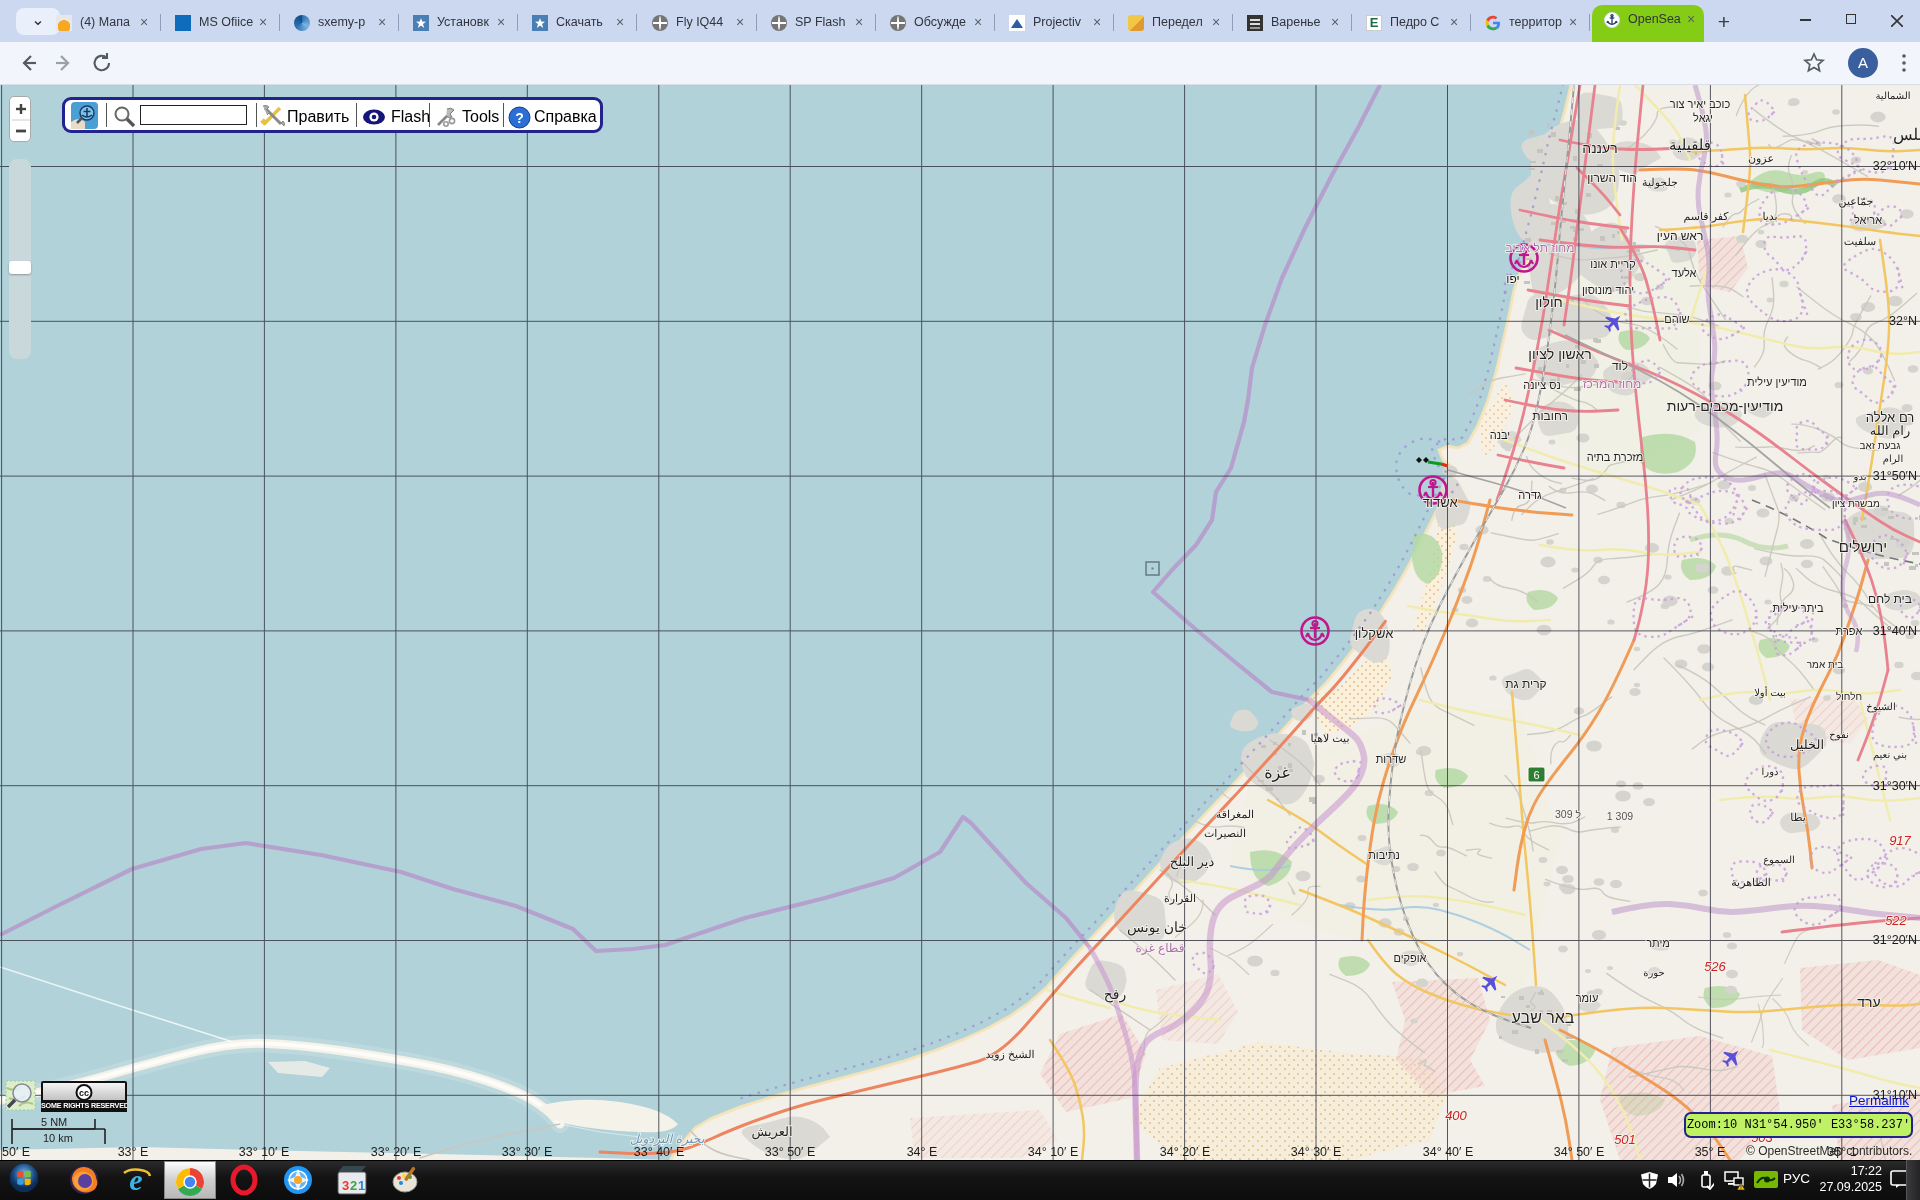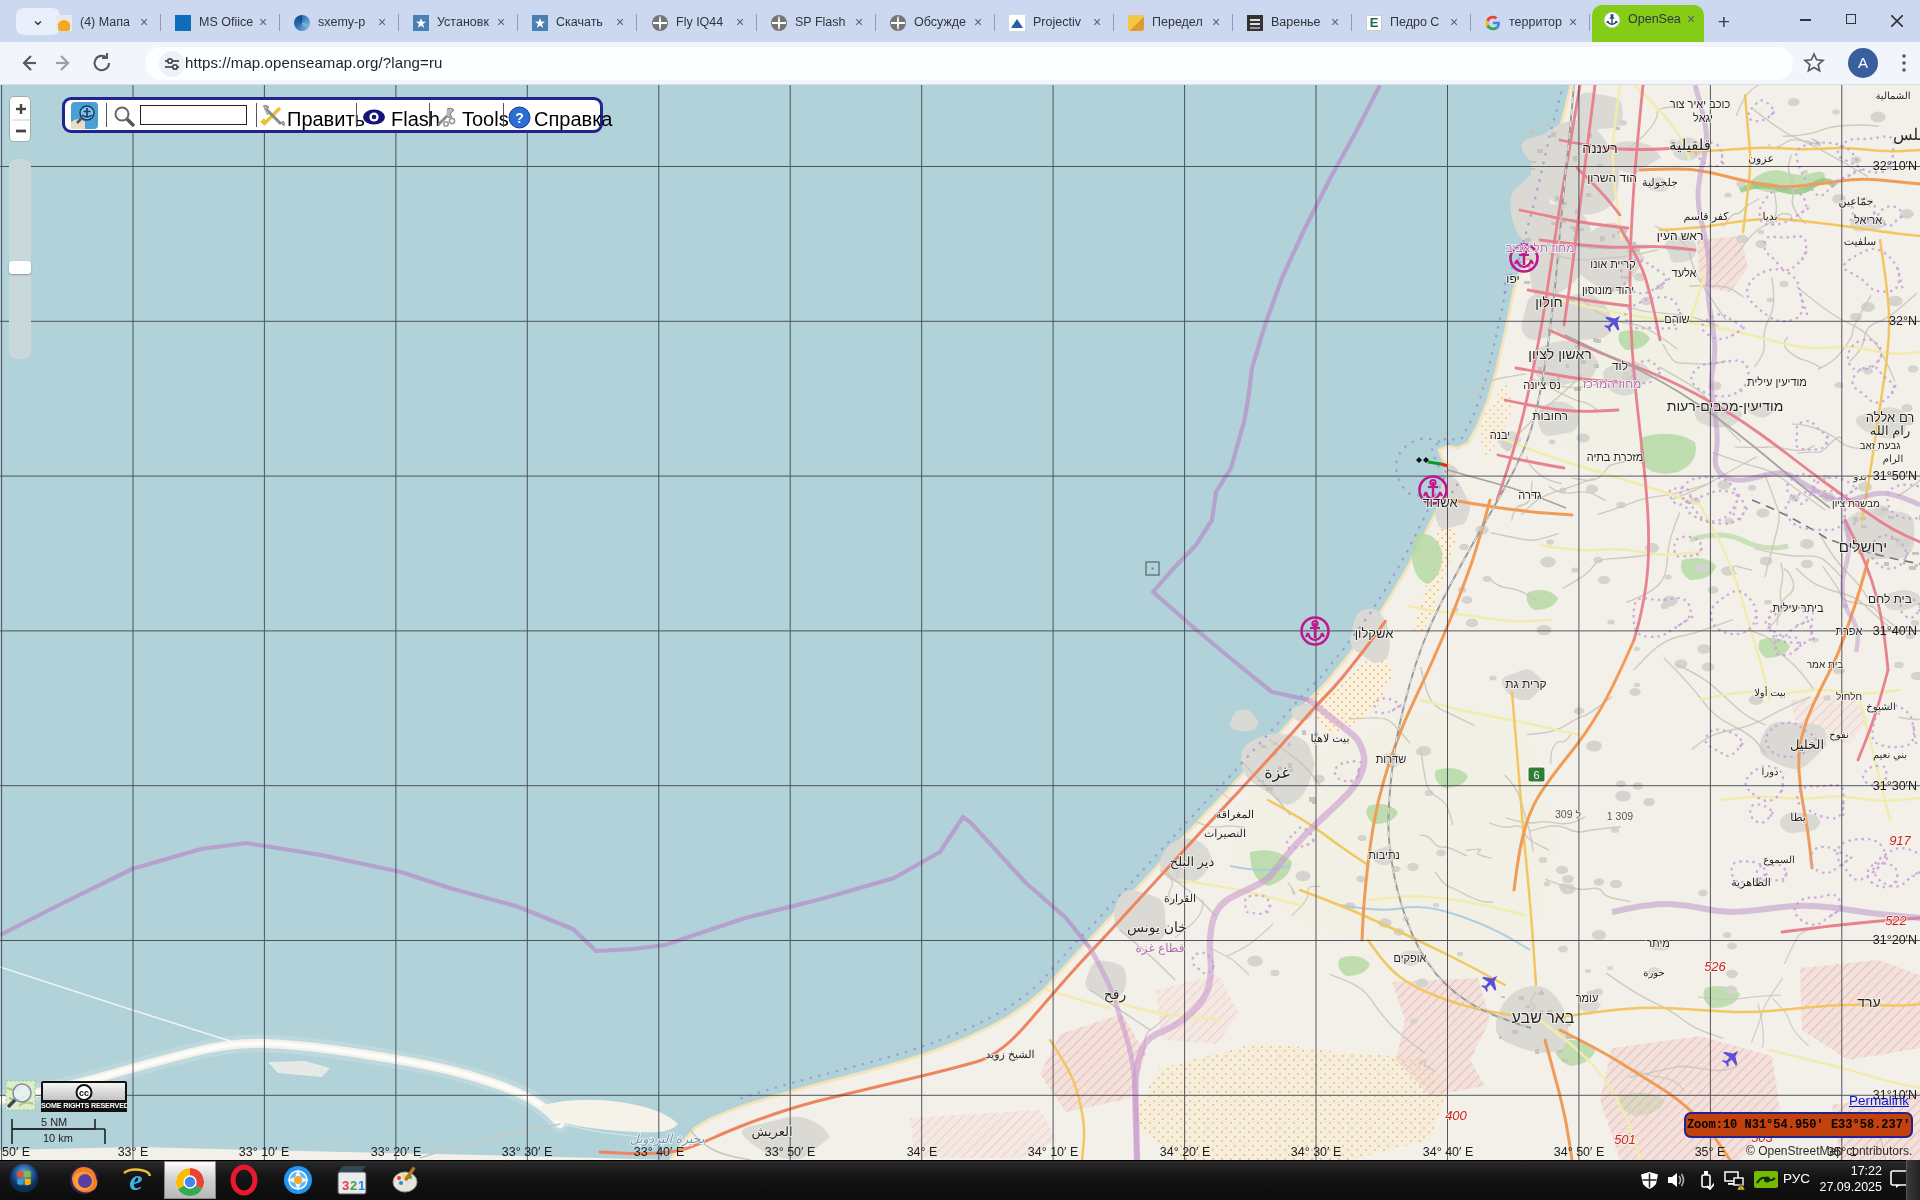--- a/index.html
+++ b/index.html
@@ -16,27 +16,27 @@
 .wbtn { position:absolute; top:0; width:46px; height:40px; }
 
 #toolbar { position:absolute; left:0; top:42px; width:1920px; height:43px; background:#f2f5fc; border-bottom:1px solid #d9dde7; }
 .navic { position:absolute; top:7px; width:28px; height:28px; color:#555b63; }
 #urlpill { position:absolute; left:145px; top:5px; width:1648px; height:33px; background:#fdfeff; border-radius:17px; }
 #urltxt { position:absolute; left:40px; top:7px; font-size:15px; color:#202328; letter-spacing:0.1px; }
 #tuneic { position:absolute; left:14px; top:4px; width:26px; height:26px; background:#eef1f8; border-radius:50%; }
 .avatar { position:absolute; left:1848px; top:6px; width:30px; height:30px; border-radius:50%; background:#3a5f9e; color:#fff; font-size:15px; text-align:center; line-height:30px; }
 
 #osmbar { position:absolute; left:62px; top:97px; width:541px; height:36px; background:#fff; border:3px solid #23238f; border-radius:9px; }
-.osmtxt { position:absolute; top:8px; font-size:20px; color:#000; }
+.osmtxt { position:absolute; top:8px; font-size:16px; color:#000; }
 .osmdiv { position:absolute; top:3px; width:1px; height:24px; background:#555; }
 #zoombtn { position:absolute; left:9px; top:96px; width:22px; height:46px; background:#fff; border:1px solid #aaa; border-radius:5px; }
 #zslider { position:absolute; left:9px; top:159px; width:22px; height:200px; background:#c9d8db; border-radius:8px; }
 #zhandle { position:absolute; left:0px; top:102px; width:22px; height:13px; background:#fff; border-radius:3px; box-shadow:0 1px 2px rgba(0,0,0,0.3); }
 #permalink { position:absolute; left:1849px; top:1093px; font-size:13.5px; color:#0018d4; text-decoration:underline; }
-#zoombox { position:absolute; left:1684px; top:1112px; width:229px; height:26px; background:#c2410c; border:2px solid #23238f; border-radius:7px; font-family:"Liberation Mono",monospace; font-size:12px; color:#000; text-align:center; line-height:22px; white-space:nowrap;font-weight:bold; }
+#zoombox { position:absolute; left:1684px; top:1112px; width:229px; height:26px; background:#bef264; border:2px solid #23238f; border-radius:7px; font-family:"Liberation Mono",monospace; font-size:12px; color:#000; text-align:center; line-height:22px; white-space:nowrap; }
 #osmattr { position:absolute; left:1746px; top:1144px; font-size:12px; color:#2b2b2b; }
 #scale5nm { position:absolute; left:11px; top:1118px; }
 #cclogo { position:absolute; left:41px; top:1081px; width:86px; height:31px; background:linear-gradient(#f5f5f5,#c9c9c9 55%,#aaa);border:2px solid #111; border-radius:2px; }
 #cclogo .band { position:absolute; left:-2px; bottom:-2px; width:86px; height:12px; background:#111; color:#fff; font-size:7.2px; font-weight:bold; text-align:center; line-height:12px; letter-spacing:-0.2px; white-space:nowrap; overflow:hidden; }
 #osmlogo { position:absolute; left:5px; top:1080px; width:31px; height:31px; }
 
 #taskbar { position:absolute; left:0; top:1160px; width:1920px; height:40px; background:linear-gradient(#2a2a2c,#141415 40%,#0c0c0d); border-top:1px solid #000; }
 .tkico { position:absolute; top:4px; width:32px; height:32px; }
 #chromebox { position:absolute; left:164px; top:1161px; width:52px; height:38px; background:linear-gradient(#fdfdfd,#cfcfcf 50%,#b8b8b8); border:1px solid #888; }
 #tray { position:absolute; right:0; top:1160px; height:40px; color:#fff; }
@@ -931,31 +931,20 @@
         <path d="M17 7 L10 14 L17 21" stroke="#565b62" stroke-width="2.2" fill="none"></path>
         <line x1="10" y1="14" x2="22" y2="14" stroke="#565b62" stroke-width="2.2"></line>
       </svg>
  <svg class="navic" style="left:50px" viewBox="0 0 28 28">
         <path d="M11 7 L18 14 L11 21" stroke="#9aa0a8" stroke-width="2.2" fill="none"></path>
         <line x1="6" y1="14" x2="18" y2="14" stroke="#9aa0a8" stroke-width="2.2"></line>
       </svg>
  <svg class="navic" style="left:88px" viewBox="0 0 28 28">
         <path d="M21 14 a7.2 7.2 0 1 1 -2.2-5.2 M19 4 l0 5 l-5 0" stroke="#565b62" stroke-width="2.1" fill="none"></path>
       </svg>
- <div id="urlpill">
-   <div id="tuneic"><svg width="26" height="26" viewBox="0 0 26 26">
-            <g stroke="#4a4f57" stroke-width="1.8" fill="none">
-              <line x1="6" y1="10" x2="20" y2="10"></line>
-              <line x1="6" y1="16" x2="20" y2="16"></line>
-              <circle cx="11" cy="10" r="2.2" fill="#fff"></circle>
-              <circle cx="16" cy="16" r="2.2" fill="#fff"></circle>
-            </g>
-          </svg></div>
-   <span id="urltxt">https://map.openseamap.org/?lang=ru</span>
- </div>
  <svg class="navic" style="left:1800px" viewBox="0 0 28 28">
         <path d="M14 5 l2.6 5.8 6.4 0.6 -4.8 4.2 1.4 6.2 -5.6-3.3 -5.6 3.3 1.4-6.2 -4.8-4.2 6.4-0.6 Z" stroke="#565b62" stroke-width="1.7" fill="none"></path>
       </svg>
  <div class="avatar">A</div>
  <svg class="navic" style="left:1890px" viewBox="0 0 28 28">
         <g fill="#565b62">
           <circle cx="14" cy="7" r="1.8"></circle>
           <circle cx="14" cy="14" r="1.8"></circle>
           <circle cx="14" cy="21" r="1.8"></circle>
         </g>

